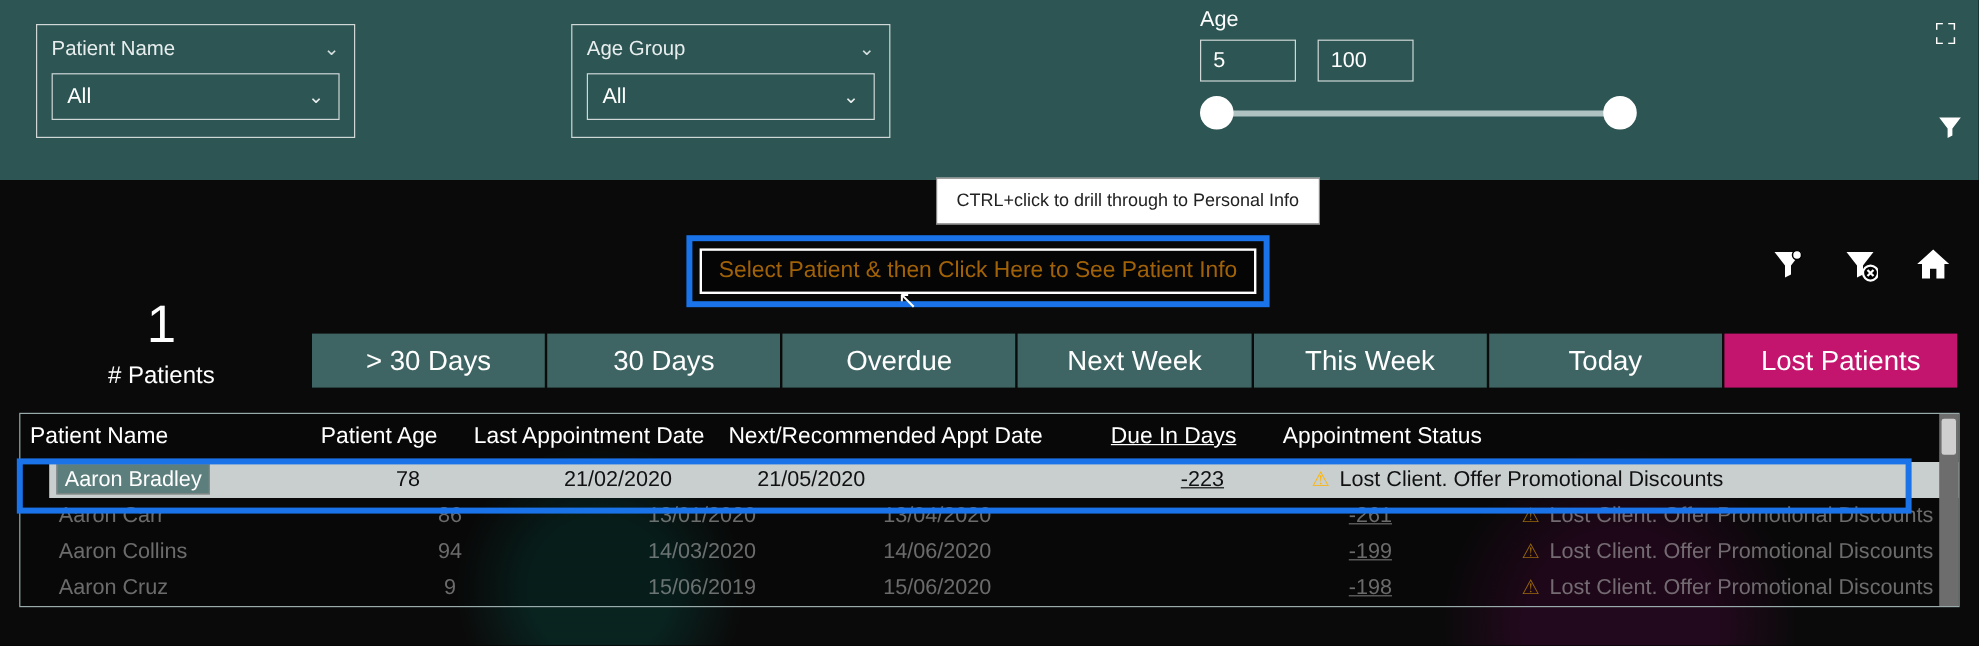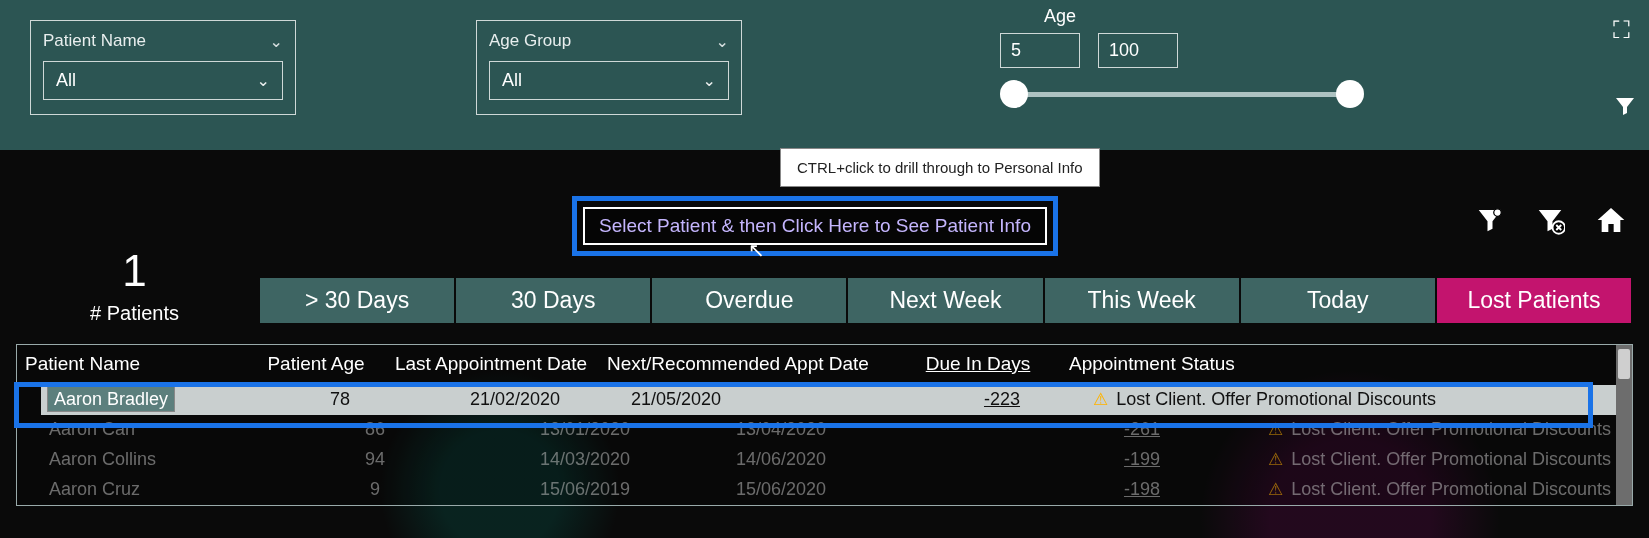--- a/index.html
+++ b/index.html
@@ -47,21 +47,21 @@
     align-items: center;
     cursor: pointer;
   }
   .chev-down { font-size: 16px; opacity: .9; }
   .age-block {
     position: absolute;
     left: 1000px;
     top: 6px;
     width: 360px;
   }
-  .age-label { font-size: 18px; margin-bottom: 6px; color: #fff; margin-left: 44px; }
+  .age-label { font-size: 18px; margin-bottom: 6px; color: #fff; }
   .age-inputs { display: flex; gap: 18px; margin-bottom: 14px; }
   .age-input {
     border: 1px solid #cfd8d7;
     background: transparent;
     color: #fff;
     font-size: 18px;
     padding: 6px 10px;
     width: 80px;
   }
   .slider {
@@ -121,21 +121,21 @@
     position: absolute;
     left: 572px; top: 196px;
     border: 5px solid #1a73e8;
     padding: 6px;
     z-index: 25;
     background: rgba(0,0,0,.2);
   }
   .select-btn {
     background: #050505;
     border: 2px solid #fff;
-    color: #c4b5fd;
+    color: #a16207;
     font-size: 19px;
     padding: 6px 14px;
     cursor: pointer;
   }
   .cursor {
     position: absolute;
     left: 748px; top: 238px;
     z-index: 40;
     font-size: 20px;
     color: #fff;

